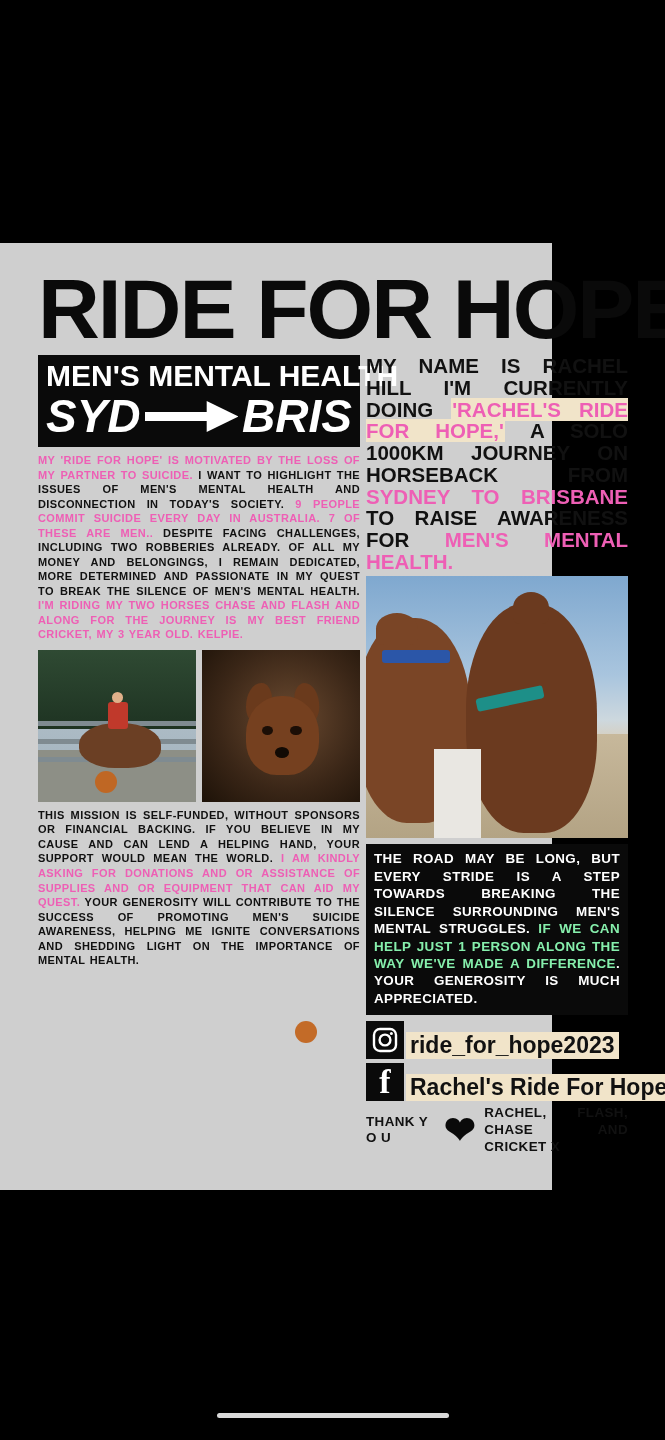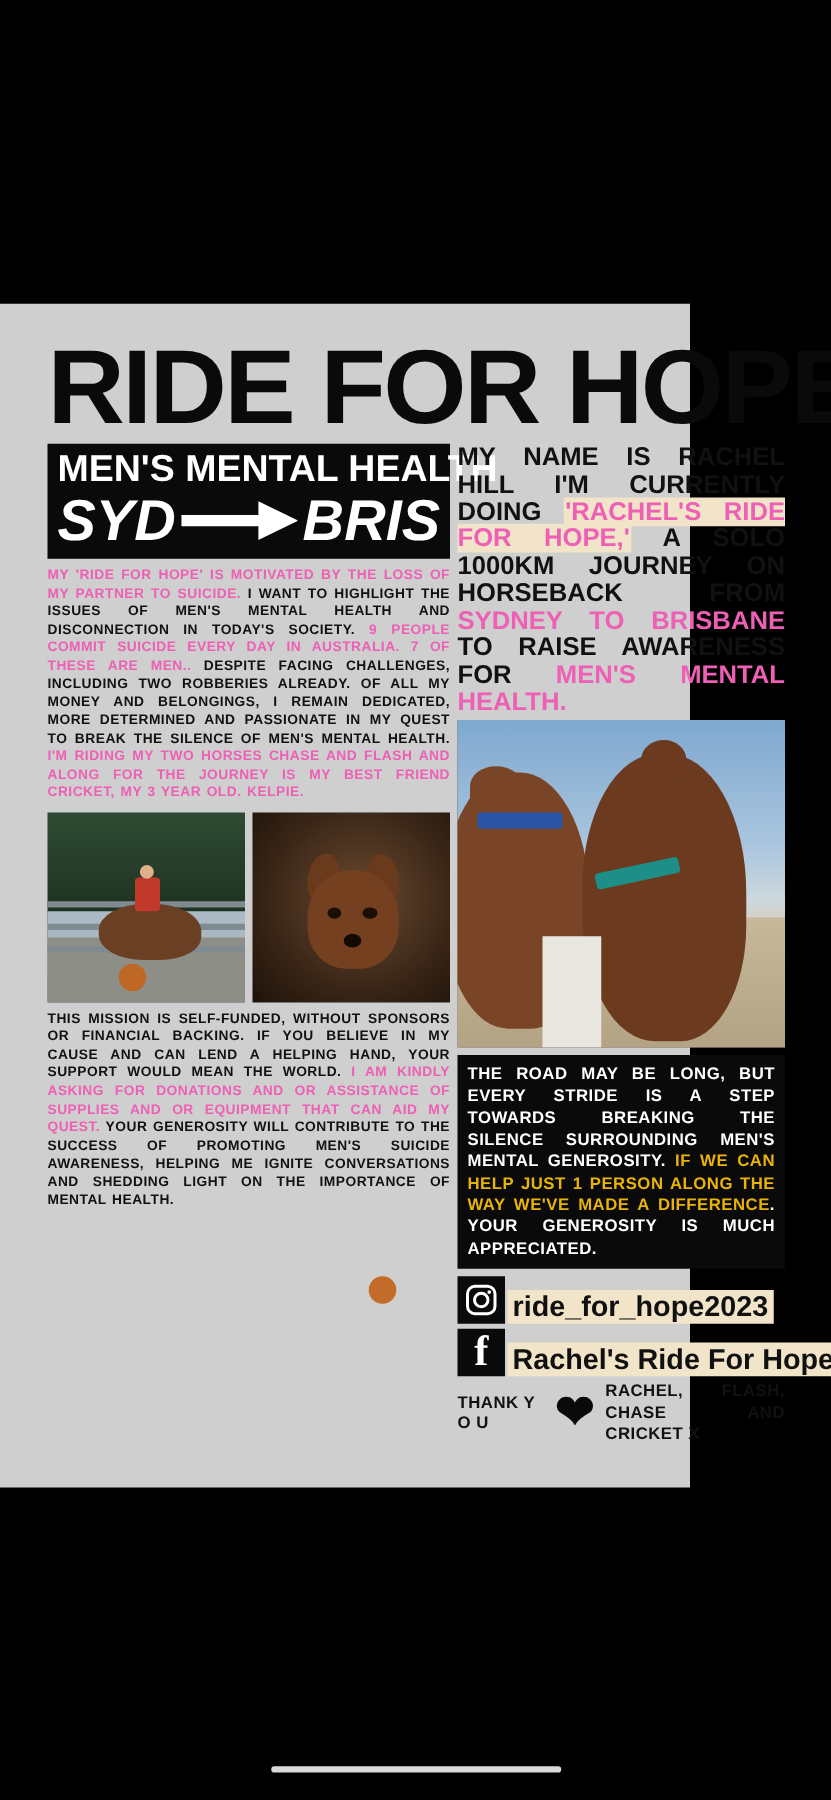--- a/index.html
+++ b/index.html
@@ -167,21 +167,21 @@
     color: #fff;
     padding: 6px 8px 8px 8px;
     margin-top: 6px;
     font-family: "Liberation Sans Narrow", "Liberation Sans", sans-serif;
     font-weight: bold;
     font-size: 13.4px;
     line-height: 1.3;
     text-align: justify;
     letter-spacing: 0.4px;
   }
-  .road-box .pinkhl { color: #eab308; }
+  .road-box .pinkhl { color: #86efac; }
 
   .social-row {
     display: flex;
     align-items: flex-end;
     margin-bottom: 4px;
   }
   .social-handle {
     font-family: "Liberation Sans Narrow", "Liberation Sans", sans-serif;
     font-weight: bold;
     font-size: 23px;
@@ -319,21 +319,21 @@
         <div class="horse-body" style="left:-4%; top:16%; width:44%; height:78%; background:#7a4526;"></div>
         <div class="horse-body" style="left:38%; top:10%; width:50%; height:88%; background:#6b3a1f;"></div>
         <div style="position:absolute;left:4%;top:14%;width:16%;height:12%;background:#7a4526;border-radius:50% 50% 20% 20%;"></div>
         <div style="position:absolute;left:56%;top:6%;width:14%;height:12%;background:#6b3a1f;border-radius:50% 50% 20% 20%;"></div>
         <div style="position:absolute;left:6%;top:28%;width:26%;height:5%;background:#2b56a8;border-radius:3px;"></div>
         <div style="position:absolute;left:42%;top:44%;width:26%;height:5%;background:#1d8f88;border-radius:3px;transform:rotate(-12deg);"></div>
         <div style="position:absolute;left:26%;bottom:0;width:18%;height:34%;background:#e9e7e2;"></div>
       </div>
 
       <div class="road-box">
-        <span>THE ROAD MAY BE LONG, BUT EVERY STRIDE IS A STEP TOWARDS BREAKING THE SILENCE SURROUNDING MEN'S MENTAL GENEROSITY. </span><span class="pinkhl">IF WE CAN HELP JUST 1 PERSON ALONG THE WAY WE'VE MADE A DIFFERENCE</span><span>. YOUR GENEROSITY IS MUCH APPRECIATED.</span>
+        <span>THE ROAD MAY BE LONG, BUT EVERY STRIDE IS A STEP TOWARDS BREAKING THE SILENCE SURROUNDING MEN'S MENTAL STRUGGLES. </span><span class="pinkhl">IF WE CAN HELP JUST 1 PERSON ALONG THE WAY WE'VE MADE A DIFFERENCE</span><span>. YOUR GENEROSITY IS MUCH APPRECIATED.</span>
       </div>
 
       <div class="social-row" style="margin-top:6px;">
         <span class="ig-icon">
           <svg width="26" height="26" viewBox="0 0 26 26">
             <rect x="2" y="2" width="22" height="22" rx="6" ry="6" fill="none" stroke="#ffffff" stroke-width="2.4"></rect>
             <circle cx="13" cy="13" r="5.4" fill="none" stroke="#ffffff" stroke-width="2.4"></circle>
             <circle cx="19.4" cy="6.6" r="1.5" fill="#ffffff"></circle>
           </svg>
         </span>

